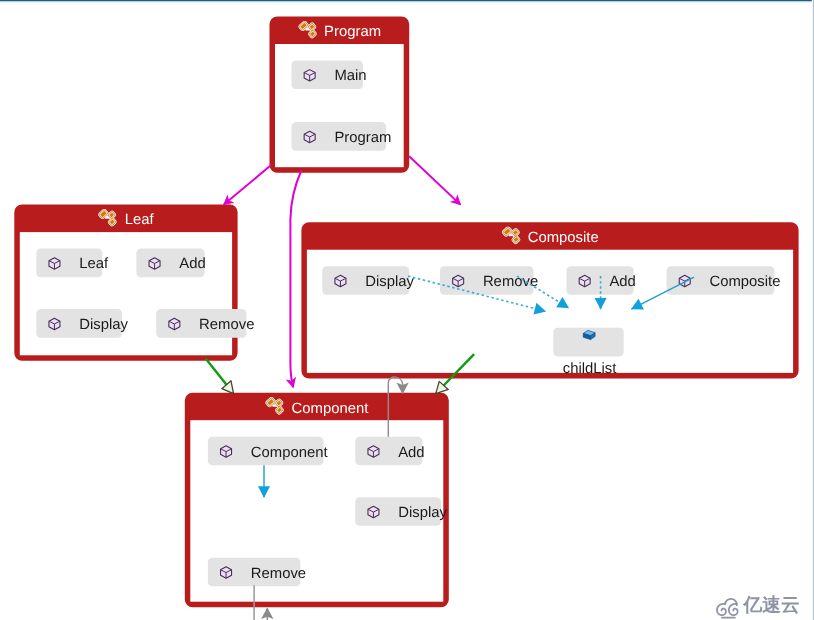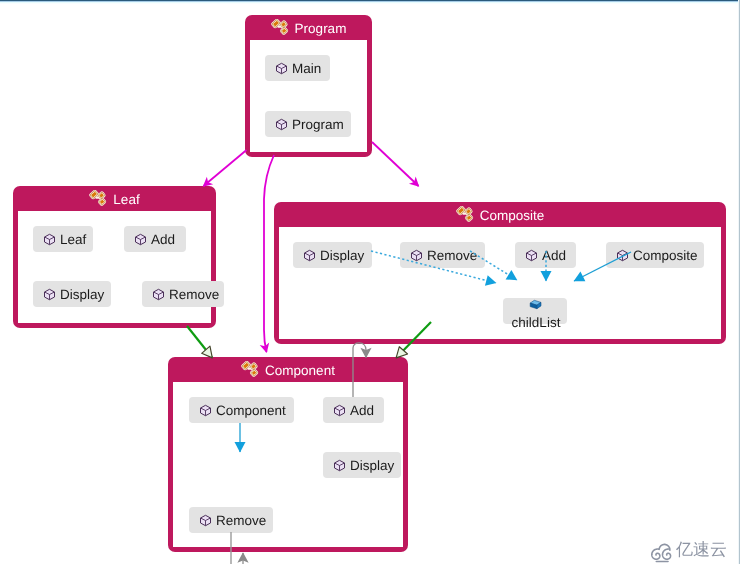--- a/index.html
+++ b/index.html
@@ -6,29 +6,29 @@
   body{width:740px;height:564px;background:#fff;font-family:"Liberation Sans",sans-serif;overflow:hidden;position:relative;-webkit-font-smoothing:antialiased;text-rendering:geometricPrecision;}
   #canvas{position:absolute;left:0;top:0;width:740px;height:564px;}
   .topline{position:absolute;left:0;top:0;width:740px;height:4px;}
   .topline i{position:absolute;left:0;width:740px;height:1px;display:block;}
   .tl0{top:0;background:#2b5a7c;}
   .tl1{top:1px;background:#a6cbe6;}
   .tl2{top:2px;background:#e8fdff;}
   .tl3{top:3px;background:#f9feff;}
   .rightline{position:absolute;left:738px;top:0;width:2px;height:564px;
     background:linear-gradient(to right,#f0f6f9 0%,#f0f6f9 49%,#b2c4ce 50%,#b2c4ce 100%);}
-  .cls{position:absolute;background:#be185d;border-radius:7px;box-sizing:border-box;z-index:1;}
+  .cls{position:absolute;background:#b91c1c;border-radius:7px;box-sizing:border-box;z-index:1;}
   .cls .hdr{height:26px;display:flex;align-items:center;justify-content:center;gap:5px;color:#fff;font-size:13.5px;}
   .cls .body{position:absolute;left:5px;right:5px;top:25px;bottom:5px;background:#fff;}
   .chip{position:absolute;background:#e3e3e3;border-radius:4px;height:26px;display:flex;align-items:center;z-index:3;
-    padding:0 8px 0 10px;gap:4px;font-size:13.5px;color:#1a1a1a;box-sizing:border-box;}
+    padding:0 8px 0 10px;gap:16px;font-size:13.5px;color:#1a1a1a;box-sizing:border-box;}
   .chip .icn{display:block;line-height:0;position:relative;top:0px;}
   .cls .hdr .icn{display:block;line-height:0;position:relative;top:0px;}
   svg.edges{position:absolute;left:0;top:0;width:740px;height:564px;overflow:visible;pointer-events:none;z-index:2;}
-  .wm{position:absolute;left:649px;top:538px;width:86px;height:26px;color:#8d94a3;z-index:4;}
+  .wm{position:absolute;left:649px;top:538px;width:86px;height:26px;color:#8d94a3;z-index:4;font-weight:bold;}
   .wm-ico{position:absolute;left:0;top:3px;display:block;line-height:0;}
   .wm-text{position:absolute;left:27px;top:3px;font-size:17px;line-height:18px;font-family:"DejaVu Sans",sans-serif;white-space:nowrap;}
 </style>
 </head>
 <body>
 
 <div id="canvas">
   <div class="topline">
       <i class="tl0"></i>
       <i class="tl1"></i>

